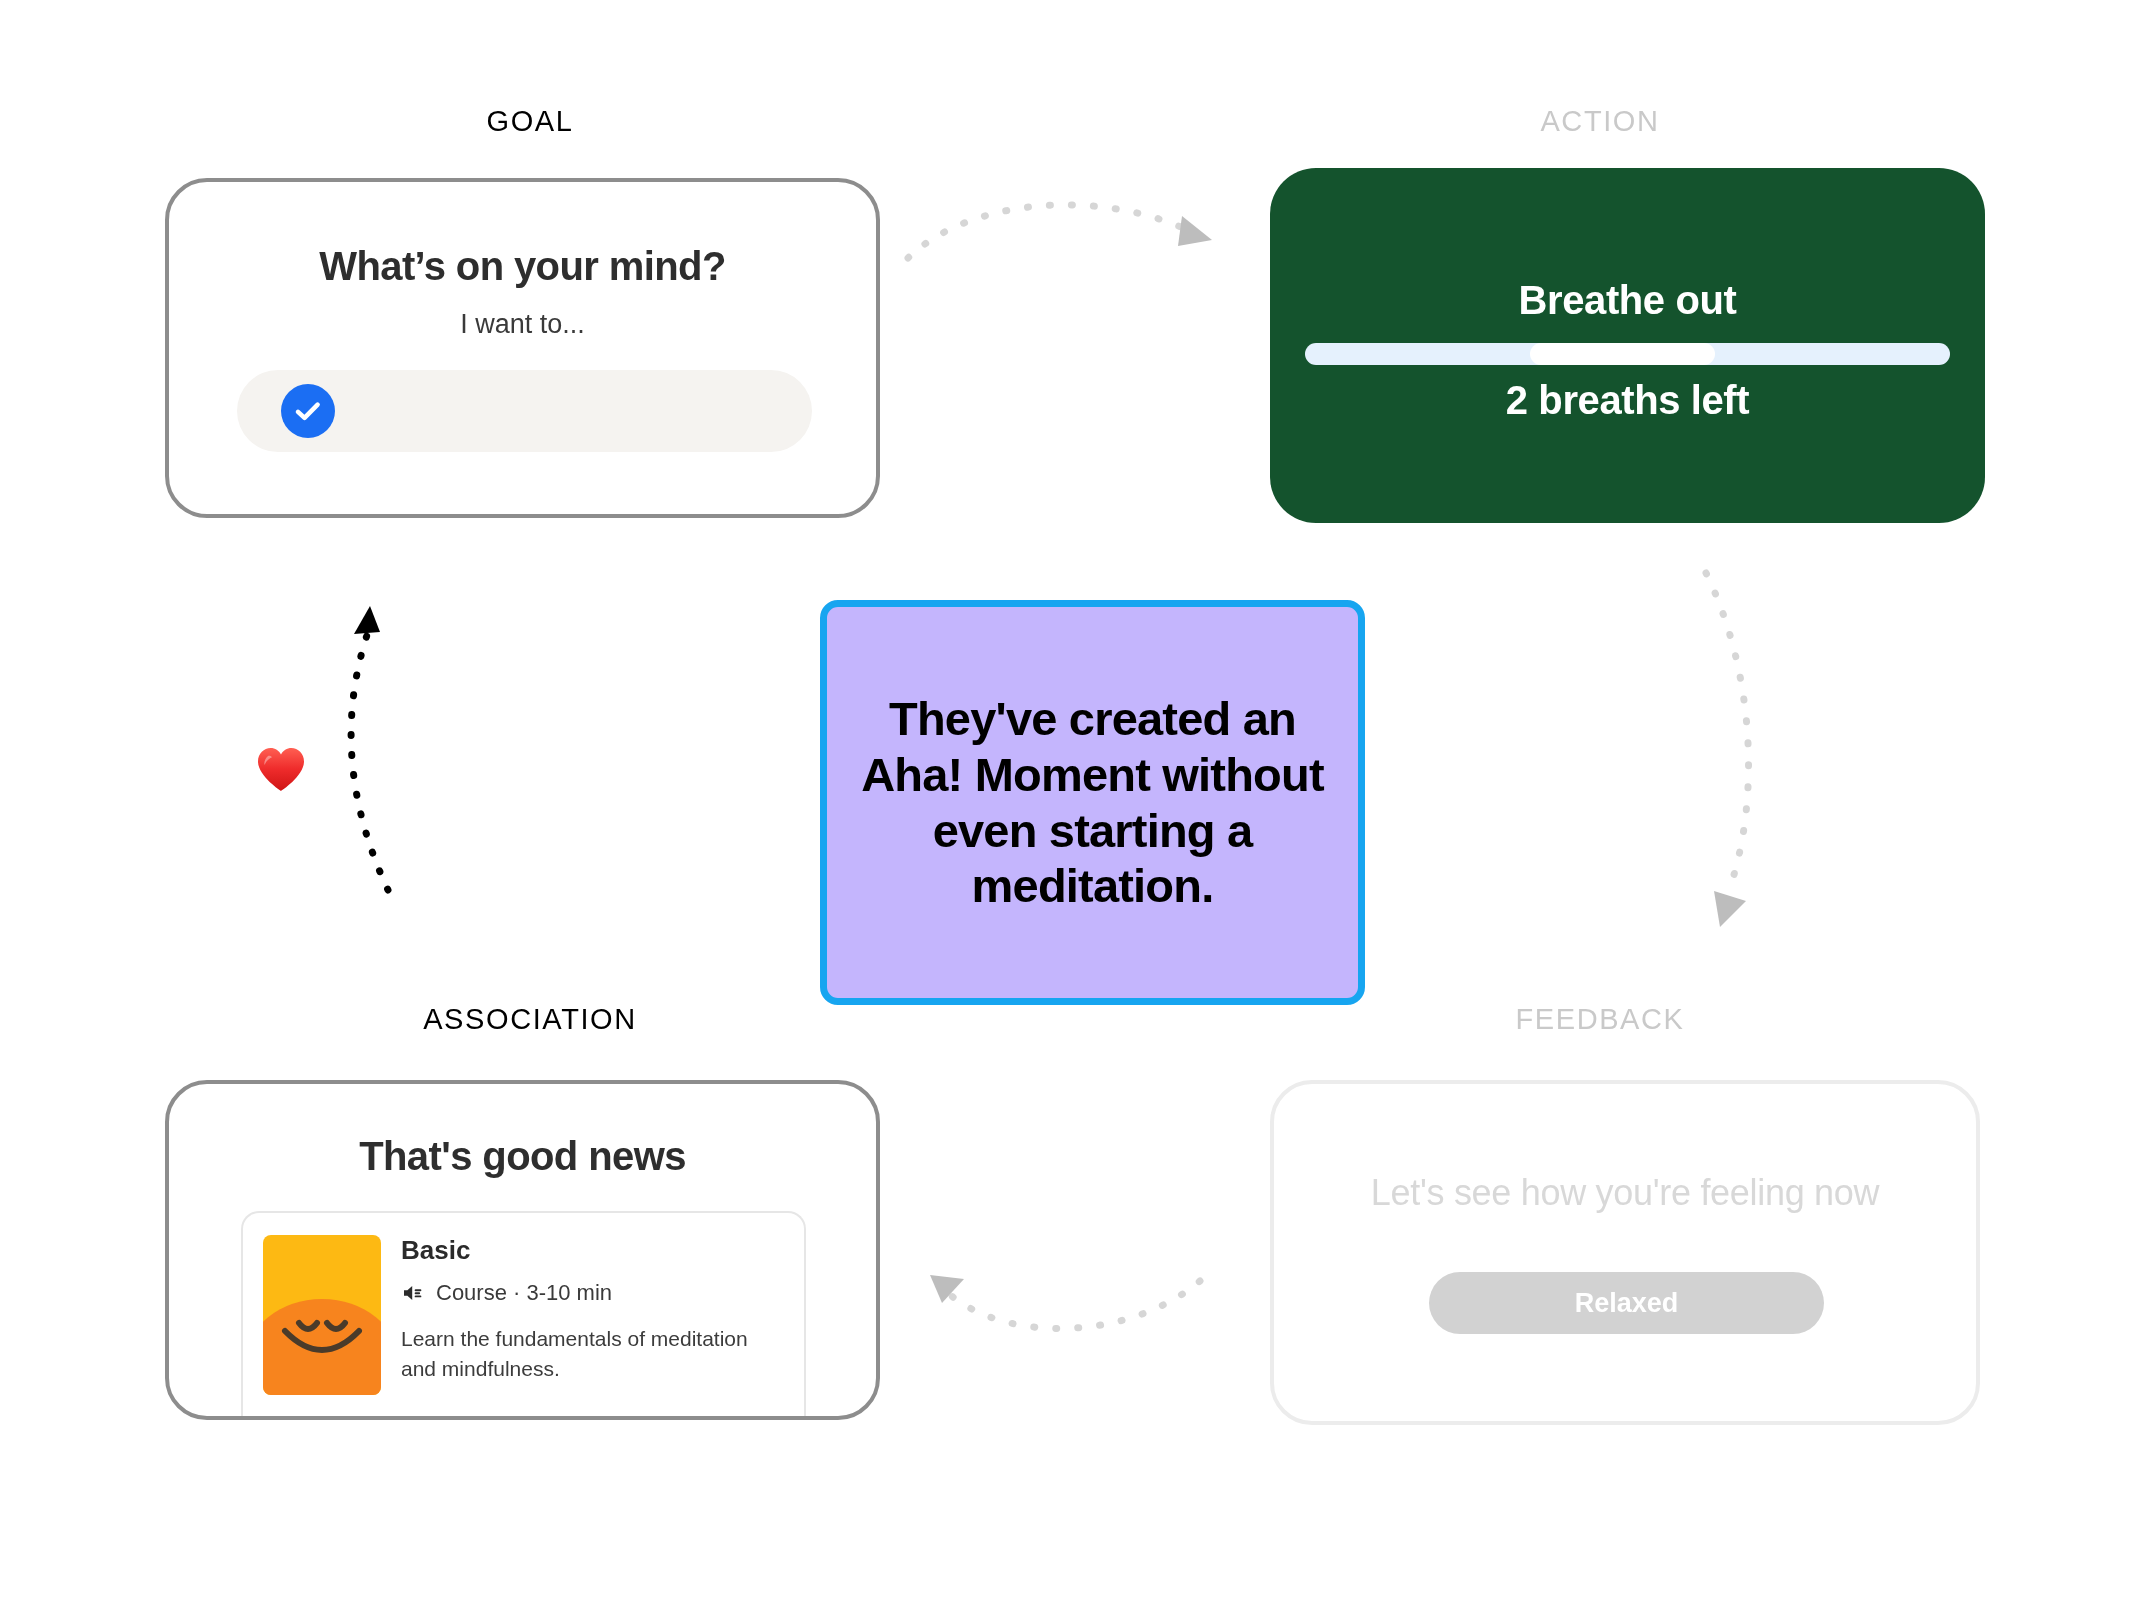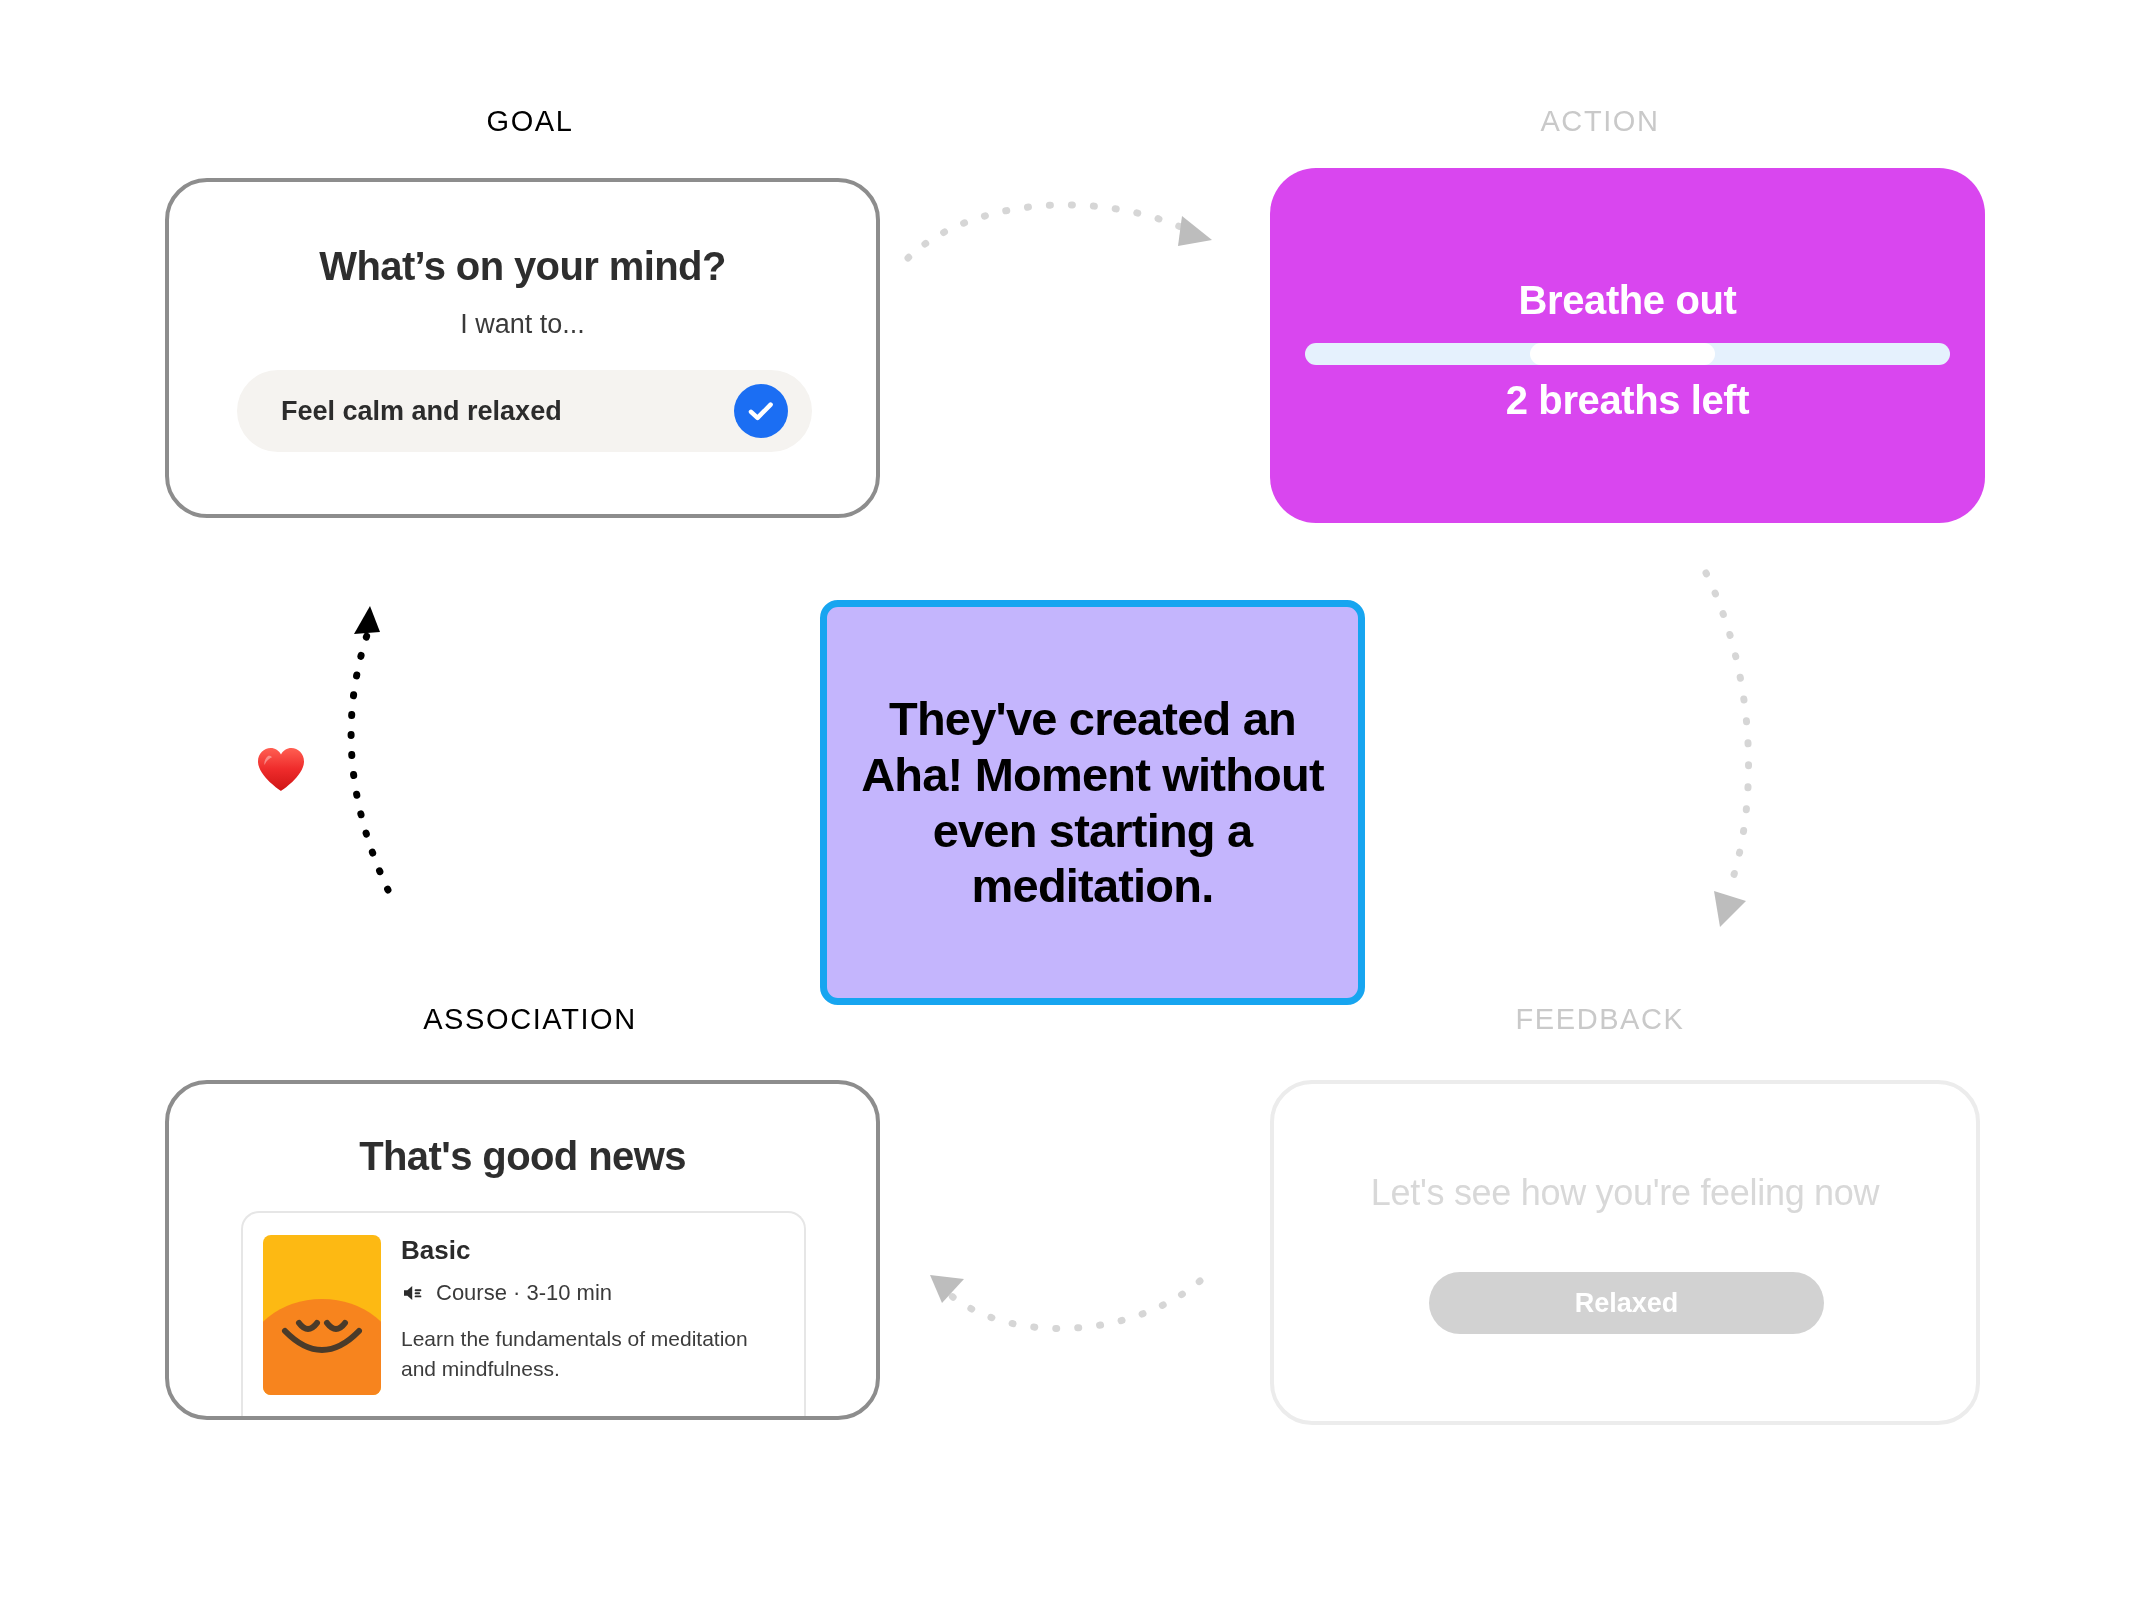--- a/index.html
+++ b/index.html
@@ -46,21 +46,21 @@
   }
   .phone-assoc {
     left: 165px; top: 1080px;
     width: 715px; height: 340px;
     border: 4px solid #8d8d8d;
     overflow: hidden;
   }
   .phone-action {
     left: 1270px; top: 168px;
     width: 715px; height: 355px;
-    background: #d946ef;
+    background: #14532d;
     border: none;
     border-radius: 46px;
   }
   .phone-feedback {
     left: 1270px; top: 1080px;
     width: 710px; height: 345px;
     border: 4px solid #ececec;
   }
 
   
@@ -281,21 +281,20 @@
 
   <div class="section-title title-goal">GOAL</div>
   <div class="section-title title-action">ACTION</div>
   <div class="section-title title-association">ASSOCIATION</div>
   <div class="section-title title-feedback">FEEDBACK</div>
 
   <div class="phone phone-goal">
     <div class="goal-heading">What’s on your mind?</div>
     <div class="goal-sub">I want to...</div>
     <div class="goal-pill">
-      <span class="goal-pill-label">Feel calm and relaxed</span>
       <span class="check-badge">
         <svg viewBox="0 0 24 24" fill="none" aria-hidden="true">
           <path d="M4.5 12.6 L9.4 17.2 L19.2 7.2" stroke="#ffffff" stroke-width="3.4" stroke-linecap="round" stroke-linejoin="round"></path>
         </svg>
       </span>
     </div>
   </div>
 
   <div class="phone phone-action">
     <div class="action-top">Breathe out</div>

